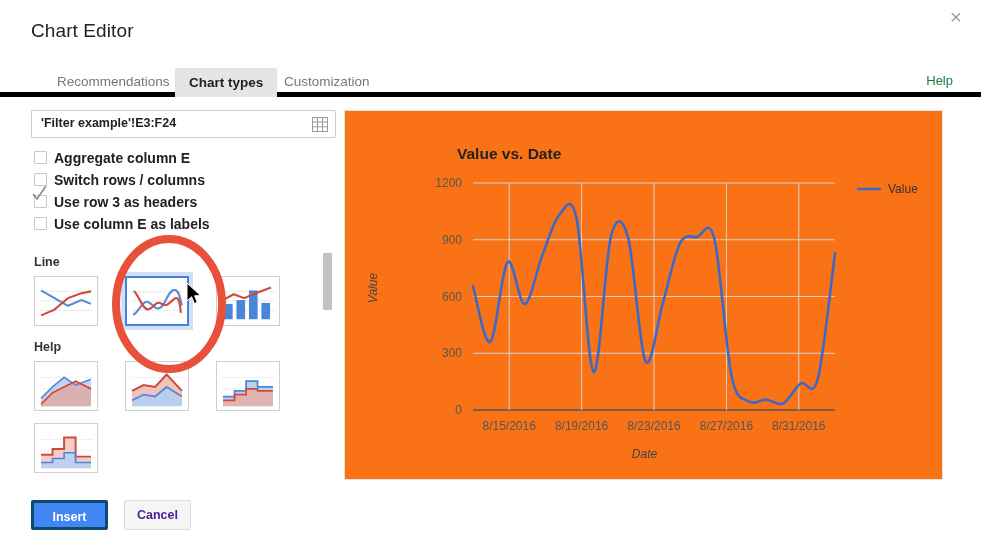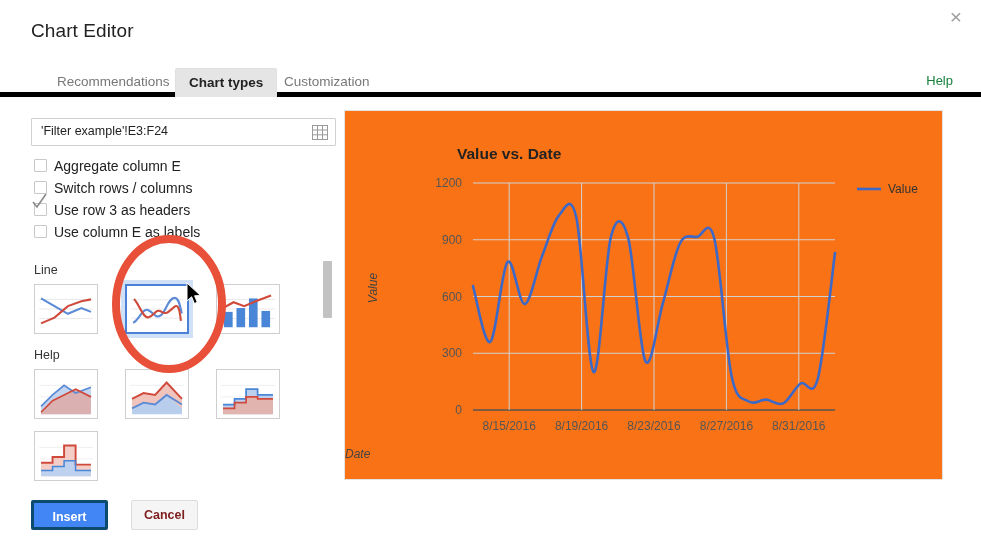--- a/index.html
+++ b/index.html
@@ -43,21 +43,21 @@
   #tab-0 { left: 44px; }
   #tab-1 { left: 175px; }
   #tab-2 { left: 271px; }
 
   .help-link {
     position: absolute; right: 28px; top: 73px;
     font-size: 13px; color: #15803d; cursor: pointer;
   }
 
   
-  .left-panel { position: absolute; left: 31px; top: 118px; width: 305px; }
+  .left-panel { position: absolute; left: 31px; top: 110px; width: 305px; font-weight: bold; }
 
   .range-field {
     position: relative; width: 305px; height: 28px;
     border: 1px solid #d0d0d0; background: #fff; border-radius: 1px;
   }
   .range-value {
     position: absolute; left: 9px; top: 5px;
     font-size: 12.5px; color: #222;
   }
   .grid-icon {
@@ -124,42 +124,42 @@
     position: absolute; top: 500px; height: 30px;
     font-size: 12.5px; font-weight: bold; border-radius: 2px;
     cursor: pointer; text-align: center; line-height: 29px;
   }
   .btn-insert {
     left: 31px; width: 77px;
     background: #4285f4; border: 3px solid #0c4a6e; color: #fff;
   }
   .btn-cancel {
     left: 124px; width: 67px;
-    background: #f5f5f5; border: 1px solid #dcdcdc; color: #7f1d1d; margin-left: 7px;
+    background: #f5f5f5; border: 1px solid #dcdcdc; color: #4c1d95;
   }
 
   
   .preview {
     position: absolute; left: 344px; top: 110px;
     width: 599px; height: 370px;
     border: 1px solid #e3e3e3; background: #f97316;
   }
   .chart-title {
     position: absolute; left: 112px; top: 34px;
     font-size: 15.5px; font-weight: bold; color: #222;
   }
   .ylabel {
     position: absolute; left: -12px; top: 170px;
     font-size: 12px; font-style: italic; color: #444;
     transform: rotate(-90deg); transform-origin: center;
     width: 80px; text-align: center;
   }
   .xlabel {
     position: absolute; left: 0; top: 336px; width: 599px;
-    text-align: left; font-size: 12px; font-style: italic; color: #444;
+    text-align: center; font-size: 12px; font-style: italic; color: #444;
   }
   .plot { position: absolute; left: 0; top: 0; width: 599px; height: 370px; }
   .tick-text { font-size: 12px; fill: #555; font-family: "Liberation Sans", sans-serif; }
   .legend-text { font-size: 12px; fill: #333; font-family: "Liberation Sans", sans-serif; }
 </style>
 </head>
 <body>
 
 <div class="dialog">
 

